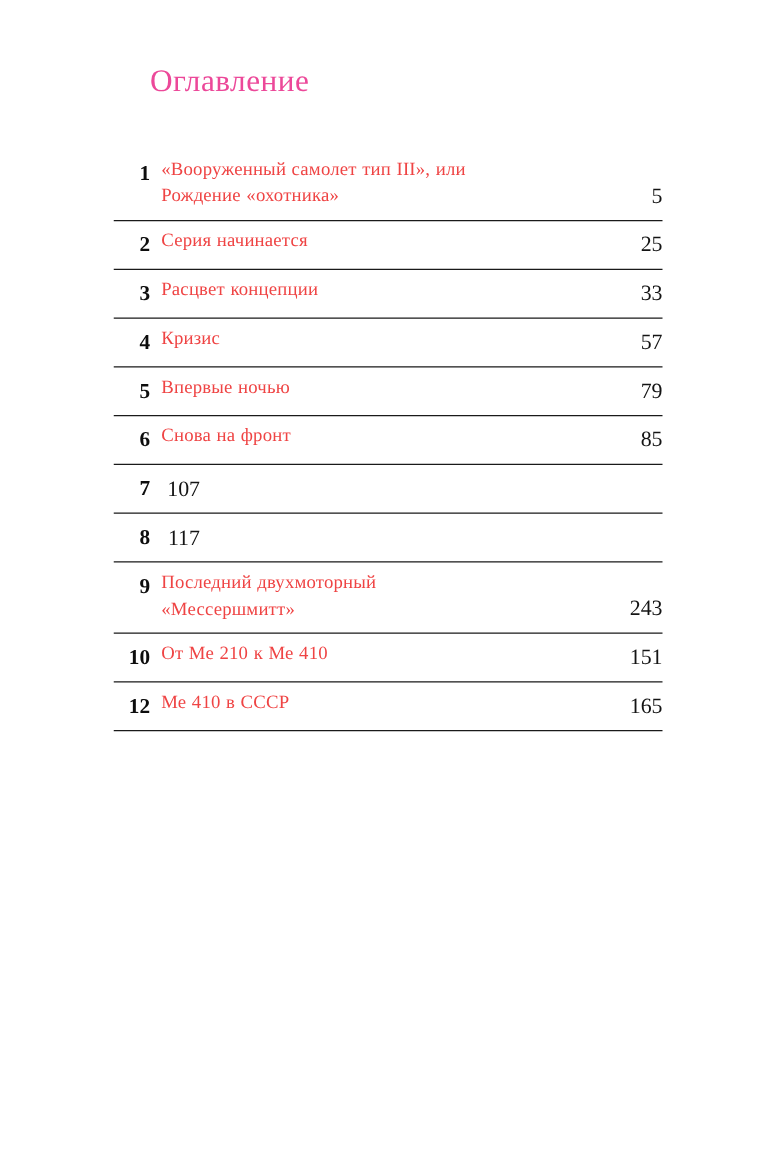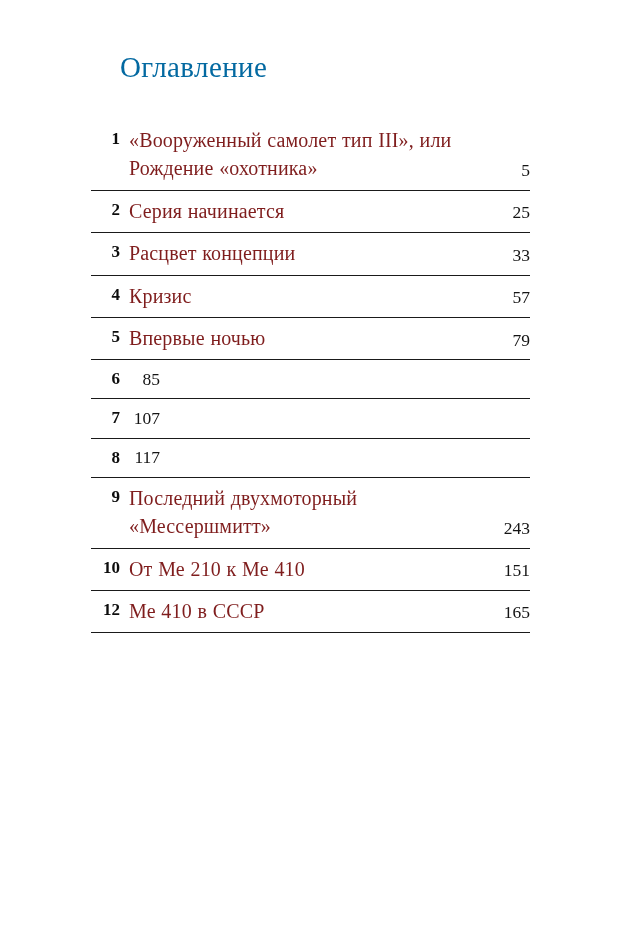--- a/index.html
+++ b/index.html
@@ -21,25 +21,25 @@
   .page {
     position: absolute;
     inset: 0;
     background: #ffffff;
   }
 
   .page-title {
     position: absolute;
     left: 120px;
     top: 52px;
-    font-size: 29px;
+    font-size: 25px;
     font-weight: 400;
     letter-spacing: 0.4px;
     line-height: 1.1;
-    color: #0369a1;
+    color: #ec4899;
     white-space: nowrap;
   }
 
   .toc {
     position: absolute;
     left: 91px;
     top: 120px;
     width: 439px;
   }
 
@@ -63,25 +63,25 @@
     font-weight: 700;
     line-height: 1.42;
     padding-top: 1px;
     color: #0d0d0d;
   }
 
   .entry-title {
     flex: 1 1 auto;
     padding-left: 9px;
     padding-right: 8px;
-    font-size: 20px;
+    font-size: 15px;
     font-weight: 400;
     line-height: 1.42;
     letter-spacing: 0.15px;
-    color: #7f1d1d;
+    color: #ef4444;
     word-spacing: 0.5px;
   }
 
   .entry-title .line2 {
     display: block;
   }
 
   .entry-page {
     flex: 0 0 auto;
     min-width: 40px;
@@ -127,20 +127,21 @@
         <div class="entry-title"><span>Кризис</span></div>
         <div class="entry-page">57</div>
       </div>
       <div class="toc-entry has-rule">
         <div class="entry-num">5</div>
         <div class="entry-title"><span>Впервые ночью</span></div>
         <div class="entry-page">79</div>
       </div>
       <div class="toc-entry has-rule">
         <div class="entry-num">6</div>
+        <div class="entry-title"><span>Снова на фронт</span></div>
         <div class="entry-page">85</div>
       </div>
       <div class="toc-entry has-rule">
         <div class="entry-num">7</div>
         <div class="entry-page">107</div>
       </div>
       <div class="toc-entry has-rule">
         <div class="entry-num">8</div>
         <div class="entry-page">117</div>
       </div>

